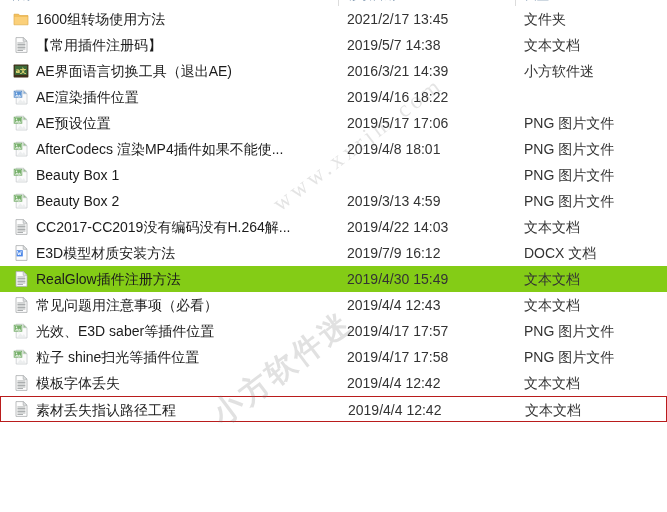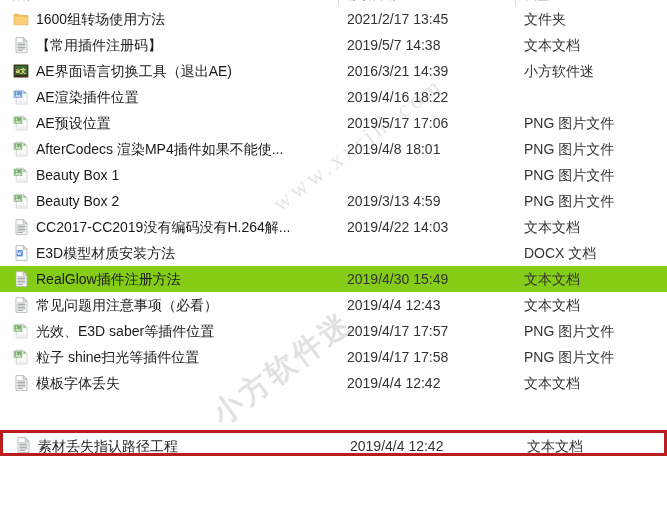--- a/index.html
+++ b/index.html
@@ -43,23 +43,22 @@
   .h-type{left:515px;width:152px;}
 
   
   .list{position:absolute;left:0;top:6px;width:667px;z-index:3;}
   .row{
     position:relative;height:26px;width:667px;
     box-sizing:border-box;
   }
   .row.selected{background:#84cc16;}
   .row.focused{
-    border:3px solid #b91c1c;
+    border:1px solid #b91c1c;
     background:transparent;
-    margin-top:34px;
   }
   .cell{
     position:absolute;top:0;height:26px;line-height:26px;
     font-size:14px;color:#1b1b1b;
     white-space:nowrap;overflow:hidden;text-overflow:ellipsis;
     box-sizing:border-box;
   }
   .c-name{left:0;width:336px;padding-left:36px;}
   .c-date{left:338px;width:177px;padding-left:9px;color:#333;}
   .c-type{left:515px;width:152px;padding-left:9px;color:#333;}
@@ -217,20 +216,21 @@
         <div class="cell c-type">文本文档</div>
       </div>
       <div class="row">
         <svg viewBox="0 0 18 18" class="ic">
           <path d="M4 1.6h7.2L15 5.3v11.1H4z" fill="#fdfdfd" stroke="#a9acad" stroke-width=".8"></path>
           <path d="M11.2 1.6L15 5.3h-3.8z" fill="#e4e6e7" stroke="#a9acad" stroke-width=".7"></path>
           <rect x="4.6" y="6.2" width="6.2" height="6.2" fill="#4a86e8"></rect>
           <path d="M5.5 7.4l.9 3.6.9-2.4.9 2.4.9-3.6" fill="none" stroke="#fff" stroke-width=".85" stroke-linejoin="round" stroke-linecap="round"></path>
         </svg>
         <div class="cell c-name">E3D模型材质安装方法</div>
+        <div class="cell c-date">2019/7/9 16:12</div>
         <div class="cell c-type">DOCX 文档</div>
       </div>
       <div class="row selected">
         <svg viewBox="0 0 18 18" class="ic">
           <path d="M4 1.6h7.2L15 5.3v11.1H4z" fill="#fdfdfd" stroke="#a9acad" stroke-width=".8"></path>
           <path d="M11.2 1.6L15 5.3h-3.8z" fill="#e4e6e7" stroke="#a9acad" stroke-width=".7"></path>
           <g fill="#8f9394">
             <rect x="5.4" y="6.6" width="8" height=".75"></rect>
             <rect x="5.4" y="8.1" width="8" height=".75"></rect>
             <rect x="5.4" y="9.6" width="8" height=".75"></rect>

